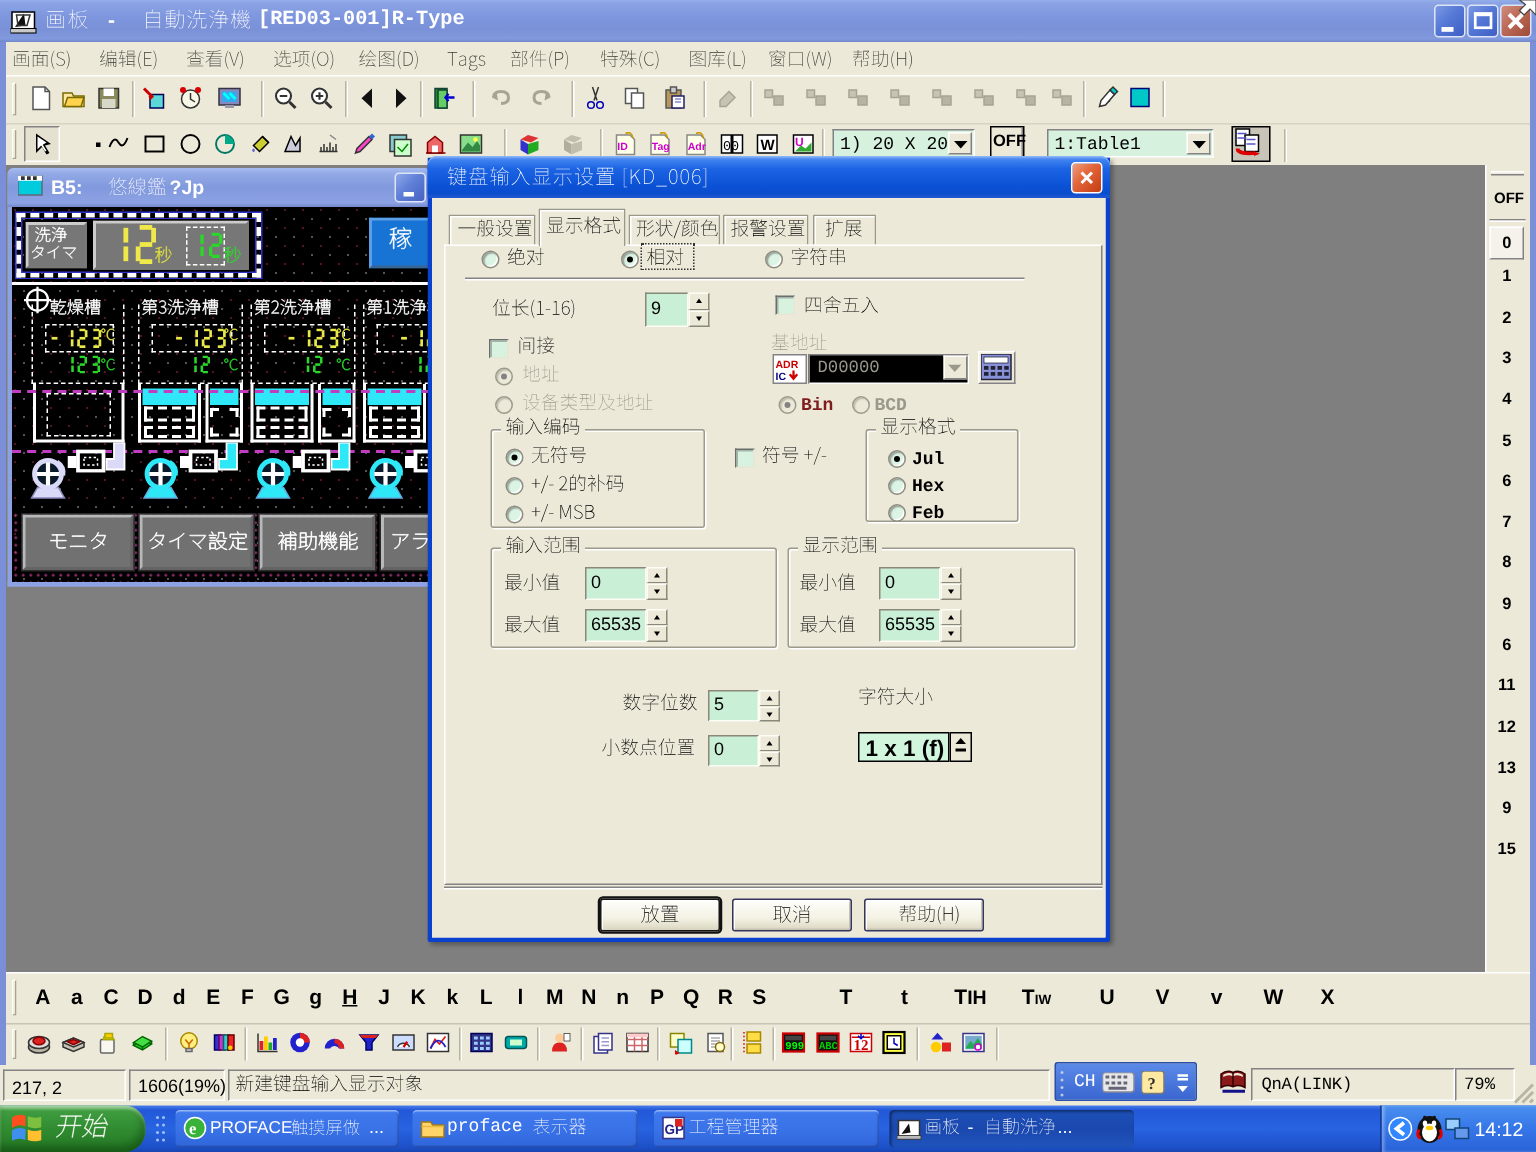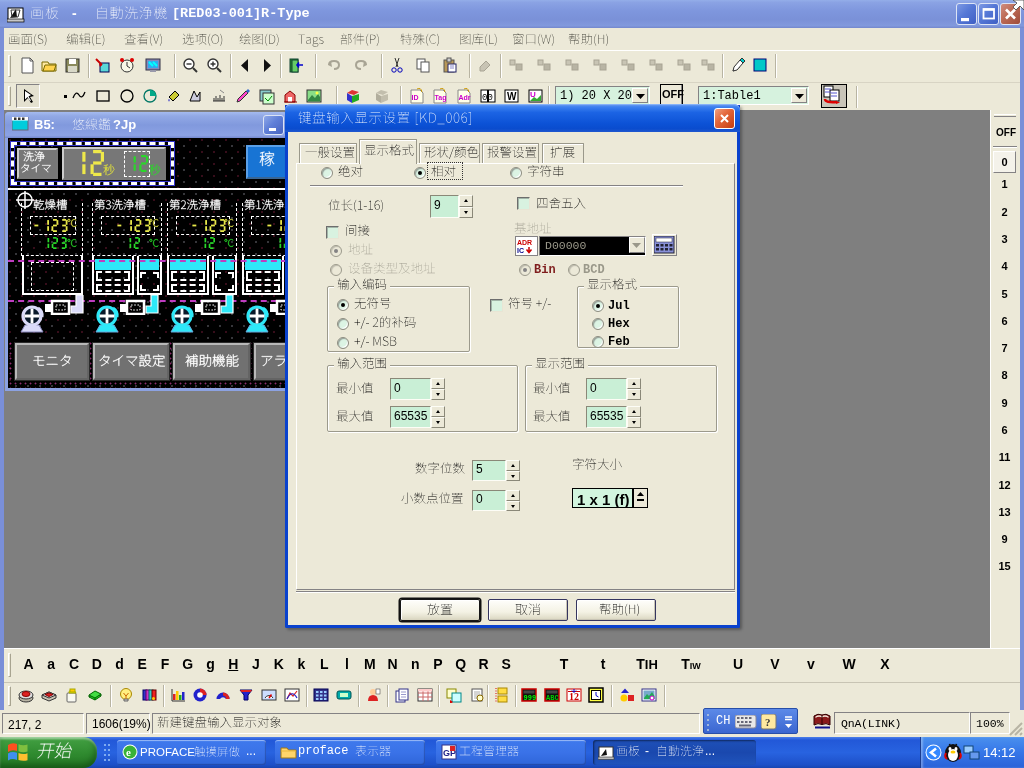--- a/index.html
+++ b/index.html
@@ -1129,21 +1129,21 @@
       <path d="M1 11 h7 l-3.5 4z" fill="#fff"></path>
     </svg>
 </div>
 <svg class="ab" style="left:812px;top:711px" width="22" height="21">
     <path d="M2 5 Q6 2 10 4 Q14 2 18 5 L18 14 Q14 11.5 10 13.5 Q6 11.5 2 14z" fill="#8a1a1a" stroke="#300"></path>
     <path d="M3.5 5.5 Q6.5 3.5 10 5 Q13.5 3.5 16.5 5.5 L16.5 7 Q13.5 5 10 6.5 Q6.5 5 3.5 7z" fill="#f4e8dc"></path>
     <path d="M10 4 V13.5" stroke="#300"></path>
     <path d="M3 16.5 h15" stroke="#118" stroke-width="2"></path>
   </svg>
 <div class="ab sunk" style="left:834px;top:712px;width:136px;height:22px;background:#ece9d8;font-size:11.5px;letter-spacing:-0.2px;padding:4px 0 0 6px;font-family:'Liberation Mono',monospace">QnA(LINK)</div>
-<div class="ab sunk" style="left:970px;top:712px;width:40px;height:22px;font-size:11.5px;padding:4px 0 0 5px;font-family:'Liberation Mono',monospace">100%</div>
+<div class="ab sunk" style="left:970px;top:712px;width:40px;height:22px;font-size:11.5px;padding:4px 0 0 5px;font-family:'Liberation Mono',monospace">79%</div>
 <svg class="ab" style="left:1008px;top:721px" width="15" height="15">
     <g stroke="#b8b4a4" stroke-width="2">
       <path d="M14 2 L2 14"></path>
       <path d="M14 7 L7 14"></path>
       <path d="M14 12 L12 14"></path>
     </g>
   </svg>
 <div class="ab" style="left:0;top:737px;width:1024px;height:31px;background:linear-gradient(180deg,#4e80e8 0%,#3a6ee4 4%,#2258d8 10%,#2863e0 50%,#1d50c8 90%,#1845b0 100%)"></div>
 <div class="ab" style="left:0;top:737px;width:97px;height:31px;border-radius:0 14px 14px 0;background:linear-gradient(180deg,#6fbf6f 0%,#3f9c3f 12%,#2f8a2f 55%,#257a25 100%);box-shadow:inset -2px -4px 6px rgba(0,40,0,.4),inset 0 2px 2px rgba(255,255,255,.4)"></div>
 <svg class="ab" style="left:7px;top:740px" width="25" height="25">

